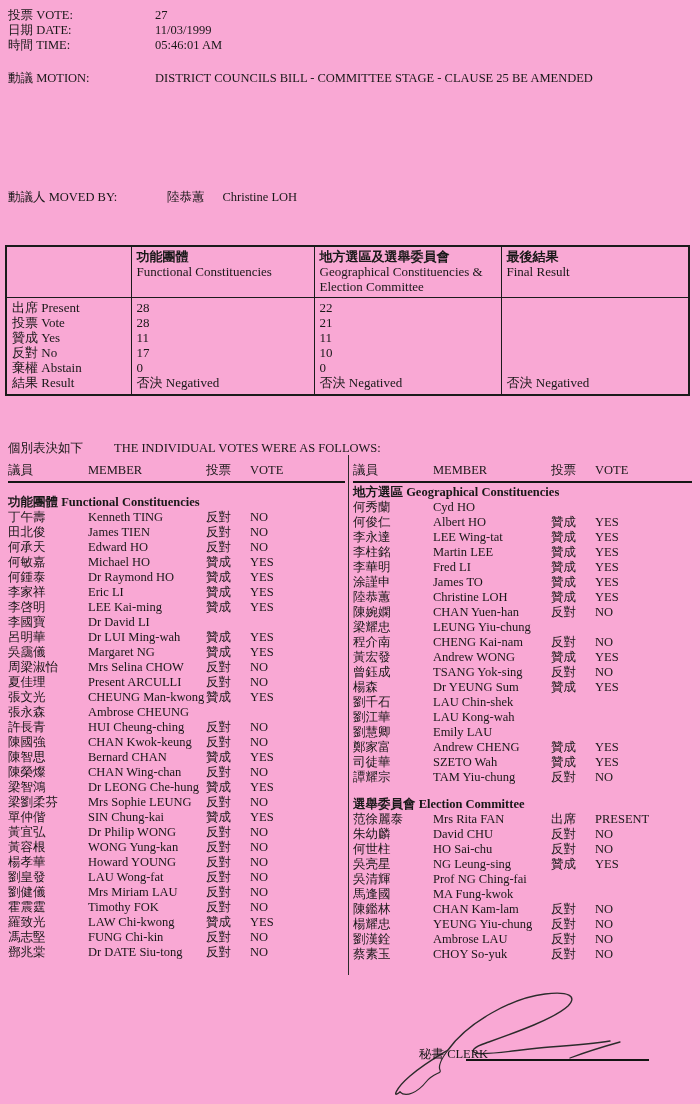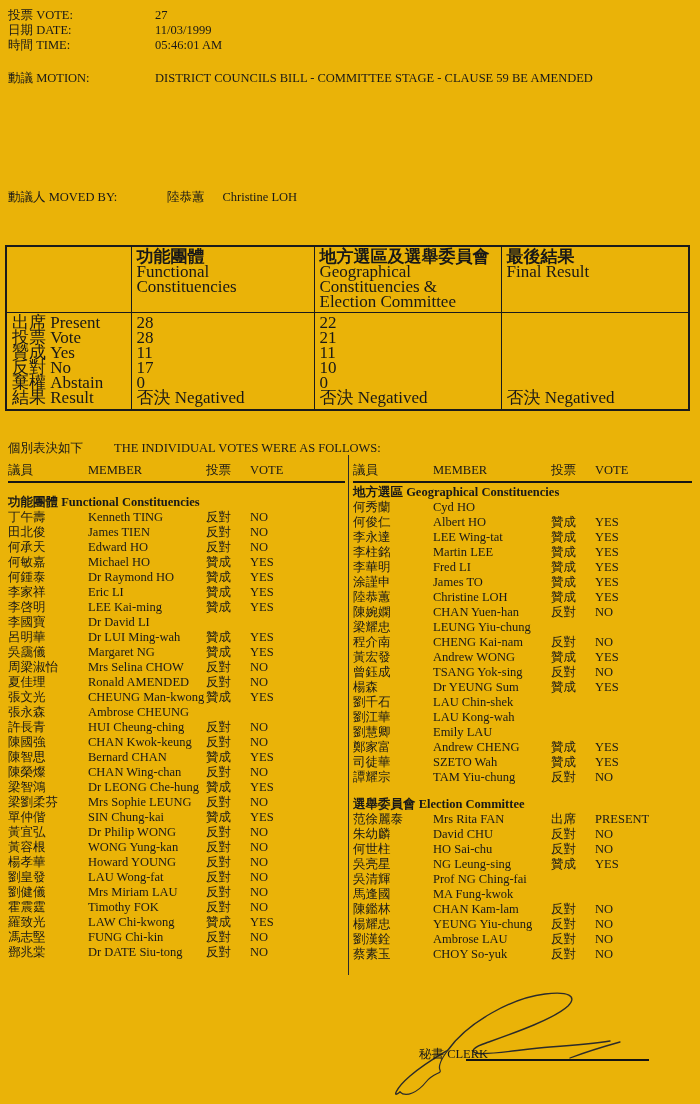--- a/index.html
+++ b/index.html
@@ -1,38 +1,38 @@
 <!DOCTYPE html>
 <html><head>
 <meta charset="utf-8">
 <style>
   html,body { margin:0; padding:0; background:#d8d6d2; }
   .page {
     position:relative; width:700px; height:1104px; margin:0 auto;
-    background:#eab308;
+    background:#f9a8d4;
     color:#181818;
     font-family:"Liberation Serif","DejaVu Serif",serif;
     font-size:12.5px;
     overflow:hidden;
   }
   .abs { position:absolute; }
 
   
   .field-row { display:flex; line-height:15px; }
   .field-label { width:147px; flex:0 0 147px; }
   .motion-row { display:flex; line-height:15px; }
   .movedby-row { display:flex; line-height:15px; }
   .movedby-cn { margin-right:18px; }
 
   
   table.sum { border-collapse:collapse; table-layout:fixed; width:683px;
               border:2px solid #1b1b1b; }
   table.sum th, table.sum td {
     border-left:1px solid #1b1b1b; padding:0 5px; vertical-align:top;
-    text-align:left; font-weight:normal; line-height:15px; font-size:17px;
+    text-align:left; font-weight:normal; line-height:15px; font-size:13px;
   }
   table.sum th:first-child, table.sum td:first-child { border-left:none; }
   table.sum thead th { border-bottom:1px solid #1b1b1b; padding-top:2px; padding-bottom:3px; }
   .sum-h-cn { font-weight:bold; }
   td.indent { padding-left:40px; }
   table.sum tbody tr:first-child td { padding-top:2px; }
   table.sum tbody tr:last-child td { padding-bottom:4px; }
 
   
   .intro-row { display:flex; line-height:15px; }
@@ -67,21 +67,21 @@
     </div>
     <div class="field-row">
       <span class="field-label">時間 TIME:</span>
       <span>05:46:01 AM</span>
     </div>
   </div>
 
   <div class="abs motion-row" style="left:8px; top:71px; width:684px">
     <span class="field-label">動議 MOTION:</span>
     <span>
-      <span style="display:block">DISTRICT COUNCILS BILL - COMMITTEE STAGE - CLAUSE 59 BE AMENDED</span>
+      <span style="display:block">DISTRICT COUNCILS BILL - COMMITTEE STAGE - CLAUSE 25 BE AMENDED</span>
     </span>
   </div>
 
   <div class="abs movedby-row" style="left:8px; top:190px; width:560px">
     <span class="field-label" style="flex-basis:159px;width:159px">動議人 MOVED BY:</span>
     <span class="movedby-cn">陸恭蕙</span>
     <span>Christine LOH</span>
   </div>
 
   <table class="sum abs" style="left:5px; top:245px;">
@@ -225,21 +225,21 @@
           <span>YES</span>
         </div>
         <div class="vrow">
           <span>周梁淑怡</span>
           <span>Mrs Selina CHOW</span>
           <span>反對</span>
           <span>NO</span>
         </div>
         <div class="vrow">
           <span>夏佳理</span>
-          <span>Ronald AMENDED</span>
+          <span>Present ARCULLI</span>
           <span>反對</span>
           <span>NO</span>
         </div>
         <div class="vrow">
           <span>張文光</span>
           <span>CHEUNG Man-kwong</span>
           <span>贊成</span>
           <span>YES</span>
         </div>
         <div class="vrow">

